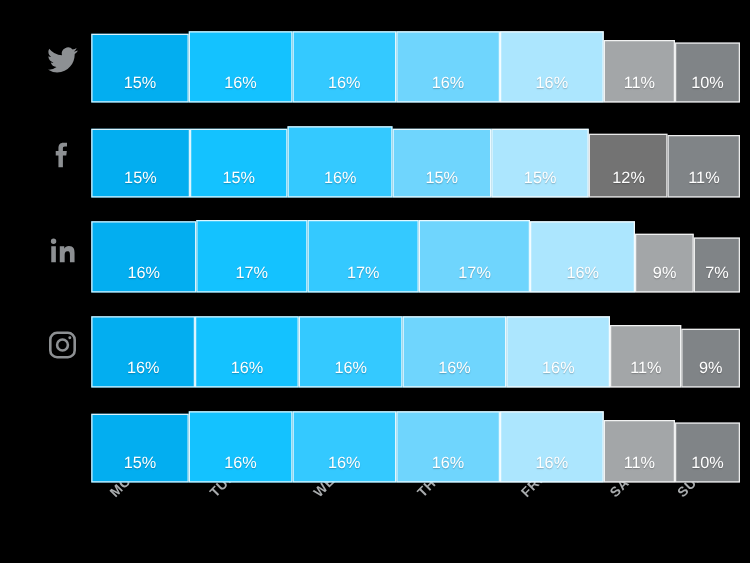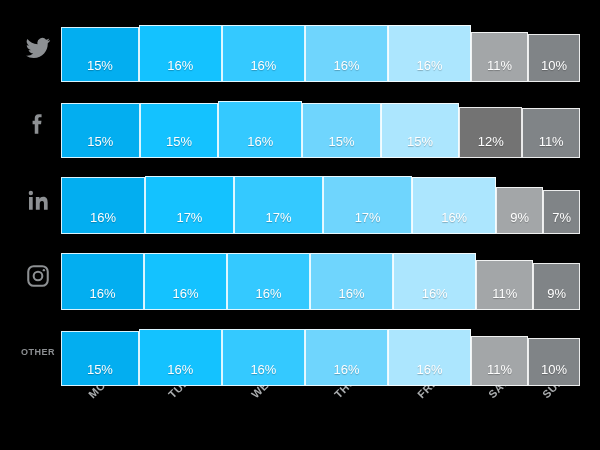--- a/index.html
+++ b/index.html
@@ -3,21 +3,21 @@
 <meta charset="utf-8">
 <style>
   html,body{margin:0;padding:0;}
   body{
     width:600px;height:450px;background:#000;overflow:hidden;
     font-family:"Liberation Sans",sans-serif;
     -webkit-font-smoothing:antialiased;
   }
   #chart{position:relative;width:600px;height:450px;}
 
-  .row{position:absolute;left:0;width:568px;height:68px;}
+  .row{position:absolute;left:12px;width:568px;height:68px;}
   .row-icon{
     position:absolute;left:18px;top:50%;transform:translateY(-50%);
     width:40px;height:40px;display:flex;align-items:center;justify-content:center;
     color:#8d9093;
   }
   .row-icon svg{display:block;}
   .row-icon .other-text{
     font-size:9px;font-weight:bold;letter-spacing:.5px;color:#8d9093;
     white-space:nowrap;
   }
@@ -165,23 +165,20 @@
         </div>
         <div class="seg" style="left: 415.2px; width: 57.09px; height: 49.5294px; background: rgb(163, 166, 168); z-index: 5;">
           <span>11%</span>
         </div>
         <div class="seg" style="left: 472.29px; width: 46.71px; height: 46.7059px; background: rgb(128, 132, 135); z-index: 4;">
           <span>9%</span>
         </div>
       </div>
     </div>
     <div class="row" style="top: 318px;">
-      <div class="row-icon">
-        <span class="other-text">OTHER</span>
-      </div>
       <div class="bar">
         <div class="seg" style="left: 0px; width: 77.85px; height: 55.1765px; background: rgb(3, 174, 240); z-index: 10;">
           <span>15%</span>
         </div>
         <div class="seg" style="left: 77.85px; width: 83.04px; height: 56.5882px; background: rgb(20, 194, 255); z-index: 9;">
           <span>16%</span>
         </div>
         <div class="seg" style="left: 160.89px; width: 83.04px; height: 56.5882px; background: rgb(52, 201, 255); z-index: 8;">
           <span>16%</span>
         </div>

